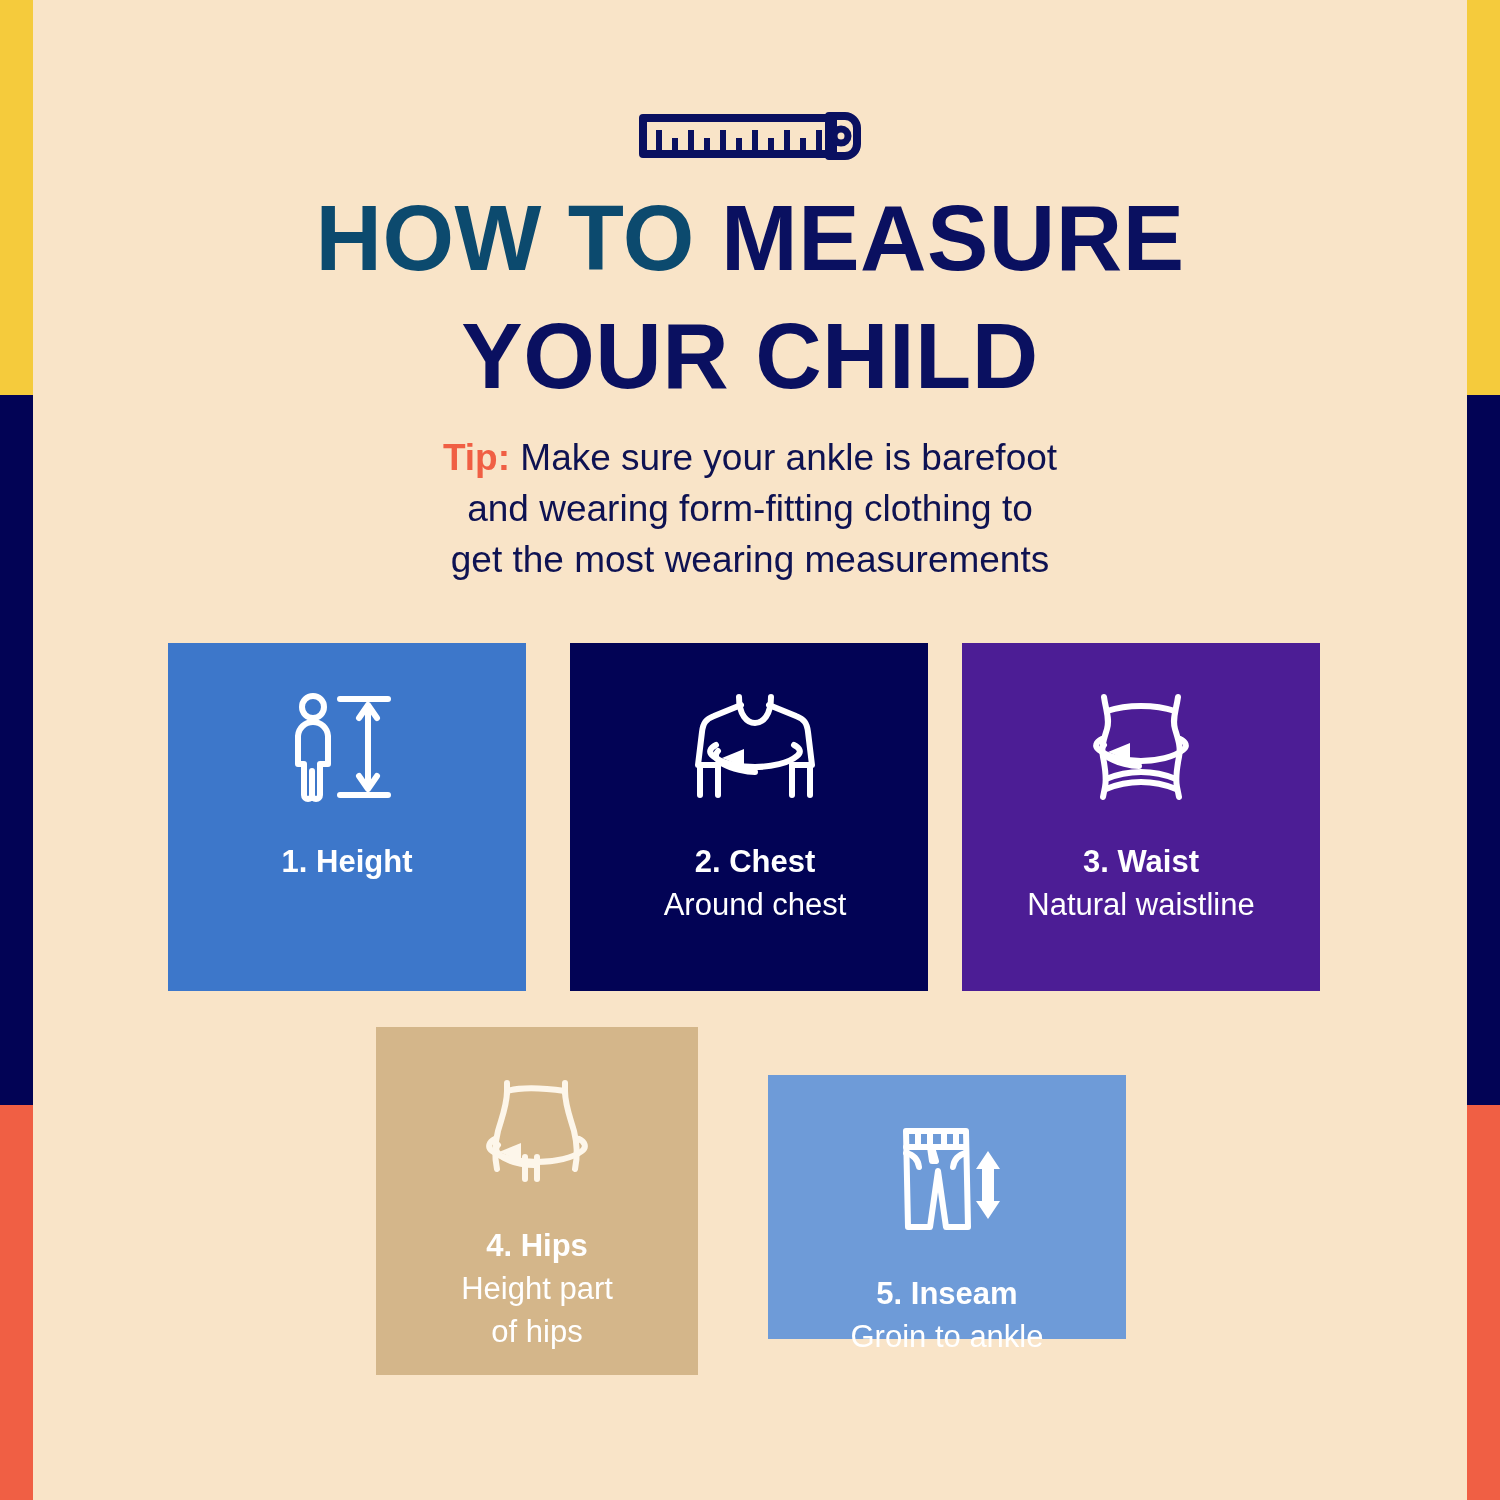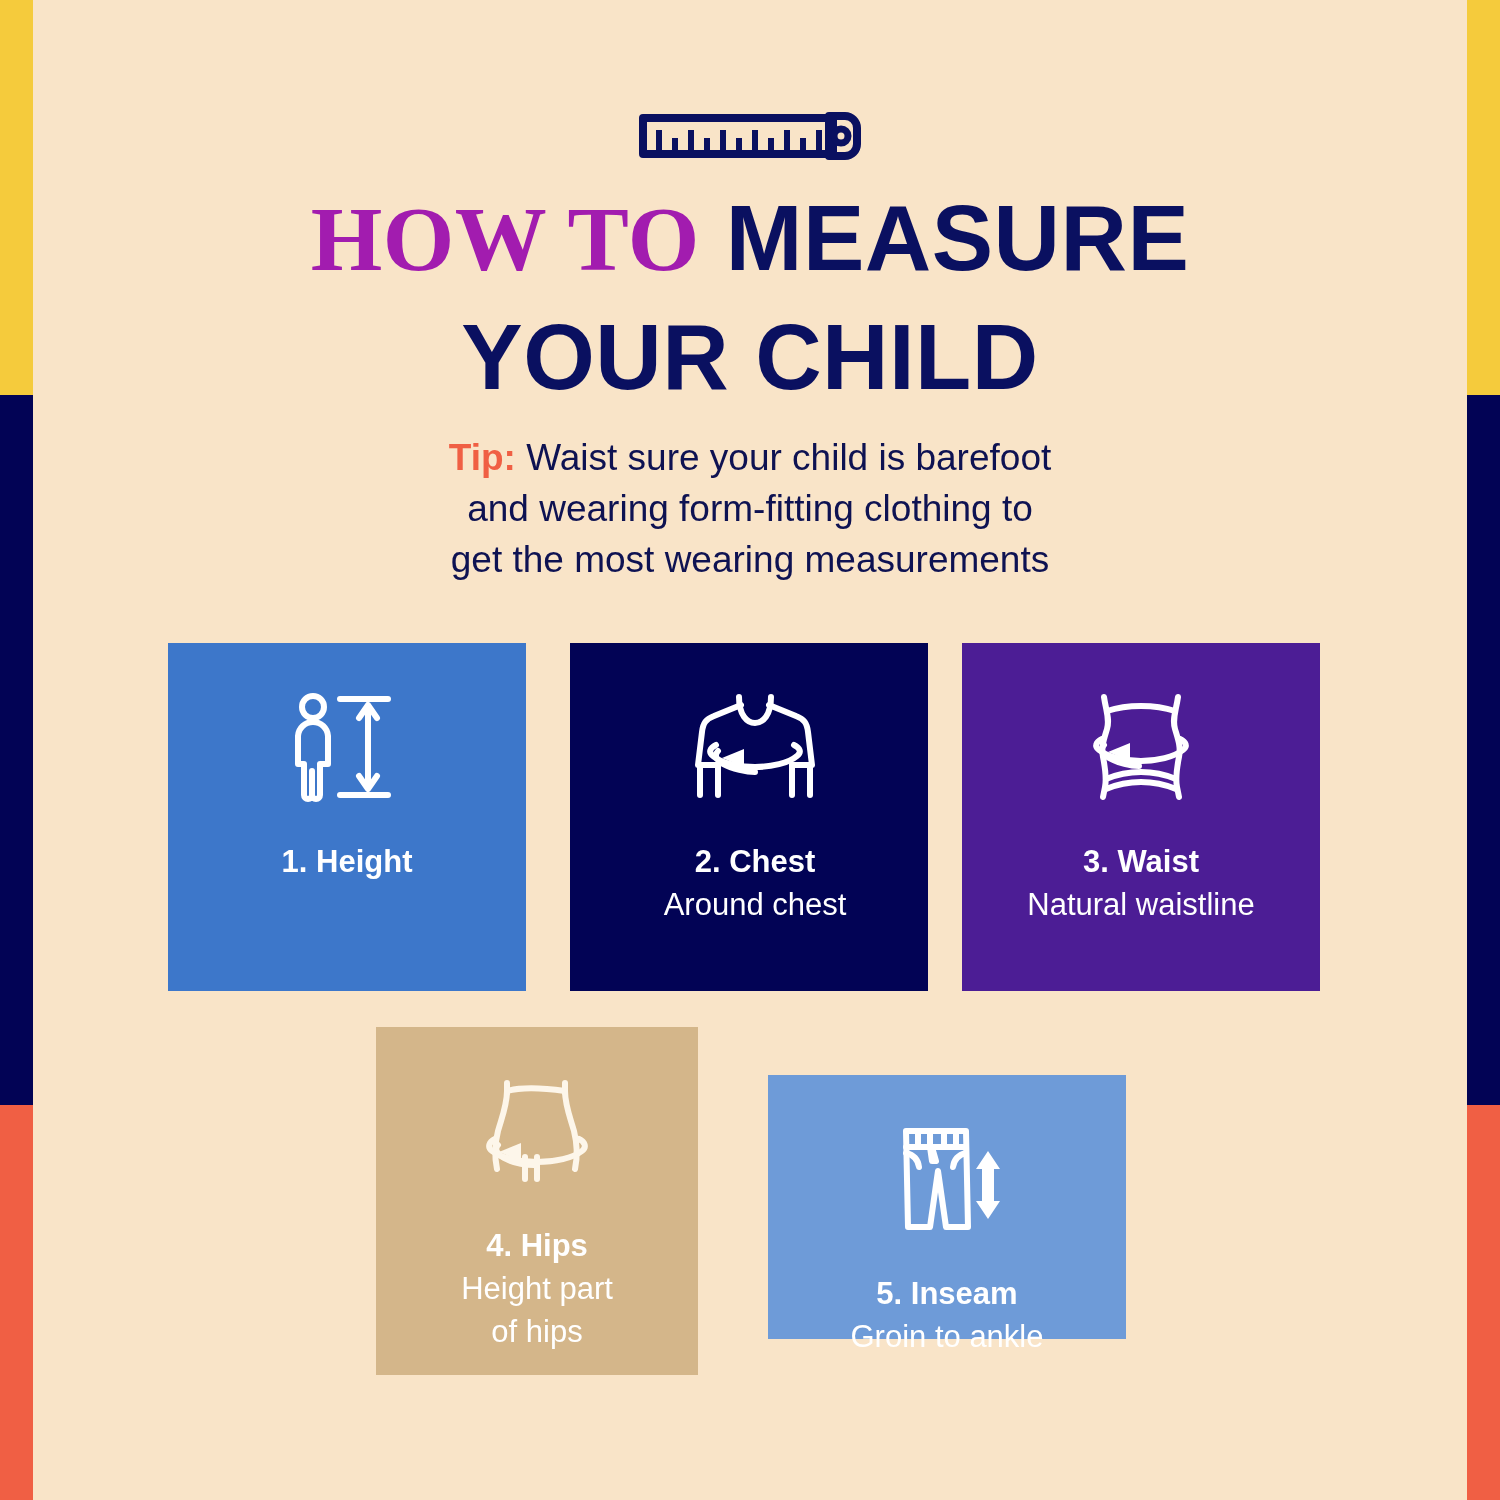--- a/index.html
+++ b/index.html
@@ -55,21 +55,21 @@
   .title-line {
     font-size: 92px;
     font-weight: 900;
     letter-spacing: 0.5px;
     color: #0a1060;
     font-family: "Liberation Sans", sans-serif;
     text-transform: uppercase;
     display: block;
   }
   .title-line.second { margin-top: 26px; }
-  .t-accent { color: #a21caf; font-family: Liberation Serif, serif; }
+  .t-accent { color: #0c4a6e; }
 
   
   .tip-block {
     position: absolute;
     left: 0; right: 0;
     top: 432px;
     text-align: center;
     color: #0e1252;
     font-size: 37px;
     line-height: 51px;
@@ -163,21 +163,21 @@
       </g>
     </svg>
   </div>
 
   <div class="title-block">
     <span class="title-line"><span class="t-accent">HOW TO</span><span> MEASURE</span></span>
     <span class="title-line second">YOUR CHILD</span>
   </div>
 
   <div class="tip-block">
-    <span class="tip-line"><span class="tip-label">Tip:</span><span> Waist sure your child is barefoot</span></span>
+    <span class="tip-line"><span class="tip-label">Tip:</span><span> Make sure your ankle is barefoot</span></span>
     <span class="tip-line">and wearing form-fitting clothing to</span>
     <span class="tip-line">get the most wearing measurements</span>
   </div>
 
   <div class="card card-1" style="background:#3d77ca">
     <div class="card-icon">
       <svg width="118" height="112" viewBox="0 0 118 112">
         <g fill="none" stroke="#ffffff" stroke-width="6" stroke-linecap="round" stroke-linejoin="round">
           <circle cx="25" cy="16" r="11"></circle>
           <path d="M10 45 a15 15 0 0 1 15 -14 a15 15 0 0 1 15 14 v28 h-8 v31 a4 4 0 0 1 -8 0 v-24 v24 a4 4 0 0 1 -8 0 v-31 h-6 Z"></path>

